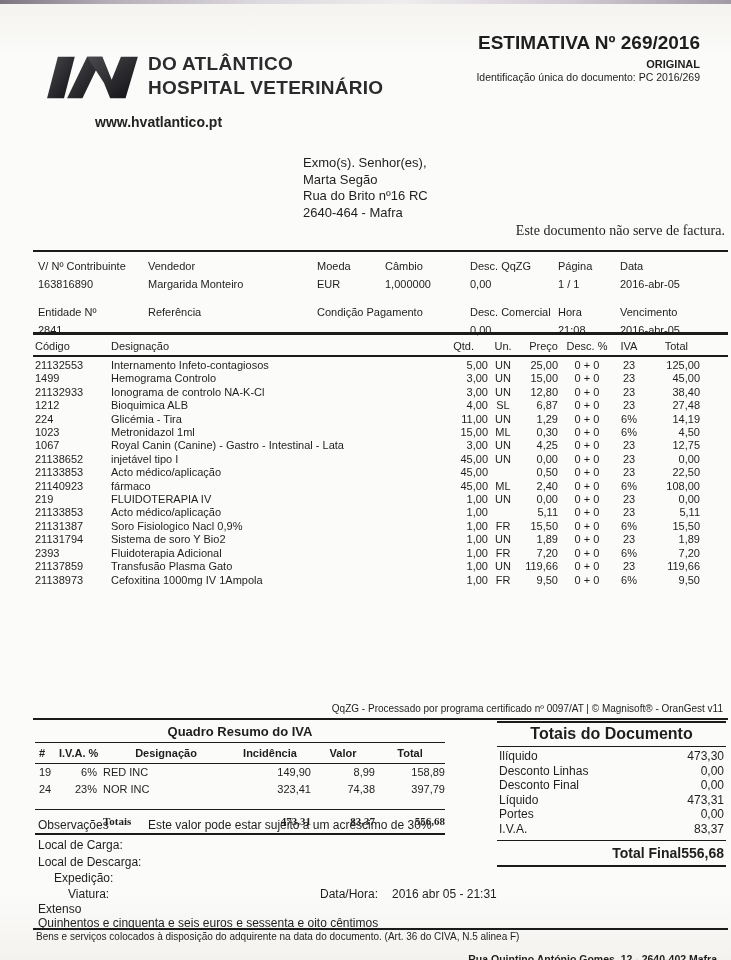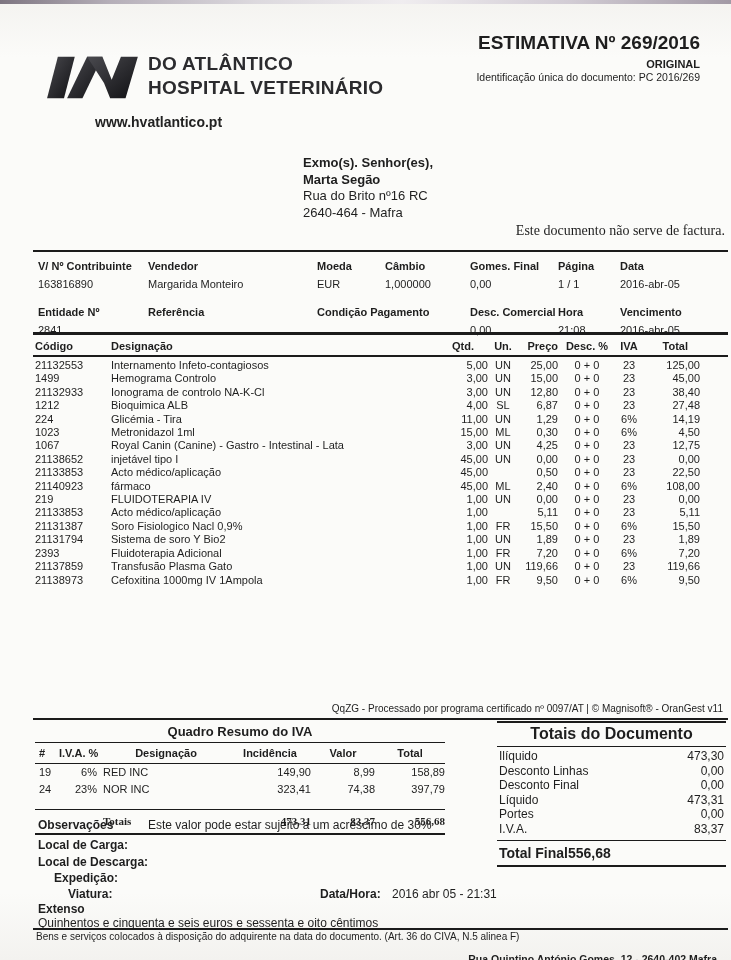--- a/index.html
+++ b/index.html
@@ -1,18 +1,18 @@
 <!DOCTYPE html>
 <html><head>
 <meta charset="utf-8">
 <style>
   html,body{margin:0;padding:0;background:#9a9a9a;}
   .page{position:relative;width:731px;height:960px;background:linear-gradient(180deg,#f4f3f0 0%,#fbfbf9 6%,#fbfbf9 93%,#f3f2ef 100%);
         overflow:hidden;color:#1e1e1e;font-family:"Liberation Sans","DejaVu Sans",sans-serif;}
-  .b{font-weight:bold;}
+  .b{font-weight:normal;}
   .abs{position:absolute;white-space:nowrap;}
   .scan-edge{position:absolute;top:0;left:0;right:0;height:4px;
     background:linear-gradient(90deg,#5f5564 0%,#a59daa 15%,#d6d2d9 35%,#eeebef 55%,#c9c2cd 78%,#8d8392 100%);opacity:.8;}
   .rule{position:absolute;background:#1b1b1b;}
 
   
   .logo-svg{position:absolute;left:44px;top:50px;}
   .logo-text{position:absolute;left:148px;top:52px;font-size:19px;font-weight:bold;color:#2b2b2e;line-height:24px;letter-spacing:.3px;}
   .website{position:absolute;left:95px;top:114px;font-size:14px;font-weight:bold;color:#222;}
   .doc-title{position:absolute;top:32px;right:31px;font-size:19px;font-weight:bold;}
@@ -45,21 +45,21 @@
   .iva-rate{padding-right:6px;}
   .iva-num{padding-left:4px;}
   .iva-totals{margin-top:11px;border-top:1.5px solid #1b1b1b;border-bottom:2px solid #1b1b1b;padding:3px 0;font-weight:bold;font-family:Liberation Serif, serif;}
   .gc3{grid-column:3;} .gc4{grid-column:4;} .gc5{grid-column:5;} .gc6{grid-column:6;}
 
   
   #doc-totals{position:absolute;left:497px;top:721px;width:229px;border-top:2px solid #1b1b1b;font-size:12px;}
   .tot-title{text-align:center;font-weight:bold;font-size:16px;padding:2px 0 3px;border-bottom:1.5px solid #1b1b1b;}
   .tot-rows{padding:2px 0 3px;}
   .tot-row{display:flex;justify-content:space-between;line-height:14.6px;padding:0 2px;}
-  .tot-final{display:flex;justify-content:flex-start;border-top:1.5px solid #1b1b1b;border-bottom:2px solid #1b1b1b;
+  .tot-final{display:flex;justify-content:flex-end;border-top:1.5px solid #1b1b1b;border-bottom:2px solid #1b1b1b;
              font-weight:bold;font-size:14px;padding:4px 2px;}
 
   
   .bl{font-size:12px;}
   .legal{position:absolute;left:36px;top:931px;font-size:10px;white-space:nowrap;}
   .company{position:absolute;right:5px;top:936px;font-size:14px;font-weight:bold;margin-top:44px;}
   .comp-addr{position:absolute;right:14px;top:953px;font-size:10.5px;font-weight:bold;}
 </style>
 </head>
 <body>
@@ -100,21 +100,21 @@
   <div class="rule" style="left:33px;top:250px;width:695px;height:2px;"></div>
   <div id="info-band">
       <span class="ib b" style="left: 3px; top: 2px;">V/ Nº Contribuinte</span>
       <span class="ib" style="left: 3px; top: 20px;">163816890</span>
       <span class="ib b" style="left: 113px; top: 2px;">Vendedor</span>
       <span class="ib" style="left: 113px; top: 20px;">Margarida Monteiro</span>
       <span class="ib b" style="left: 282px; top: 2px;">Moeda</span>
       <span class="ib" style="left: 282px; top: 20px;">EUR</span>
       <span class="ib b" style="left: 350px; top: 2px;">Câmbio</span>
       <span class="ib" style="left: 350px; top: 20px;">1,000000</span>
-      <span class="ib b" style="left: 435px; top: 2px;">Gomes. Final</span>
+      <span class="ib b" style="left: 435px; top: 2px;">Desc. QqZG</span>
       <span class="ib" style="left: 435px; top: 20px;">0,00</span>
       <span class="ib b" style="left: 523px; top: 2px;">Página</span>
       <span class="ib" style="left: 523px; top: 20px;">1 / 1</span>
       <span class="ib b" style="left: 585px; top: 2px;">Data</span>
       <span class="ib" style="left: 585px; top: 20px;">2016-abr-05</span>
       <span class="ib b" style="left: 3px; top: 48px;">Entidade Nº</span>
       <span class="ib" style="left: 3px; top: 66px;">2841</span>
       <span class="ib b" style="left: 113px; top: 48px;">Referência</span>
       <span class="ib" style="left: 113px; top: 66px;"></span>
       <span class="ib b" style="left: 282px; top: 48px;">Condição Pagamento</span>

